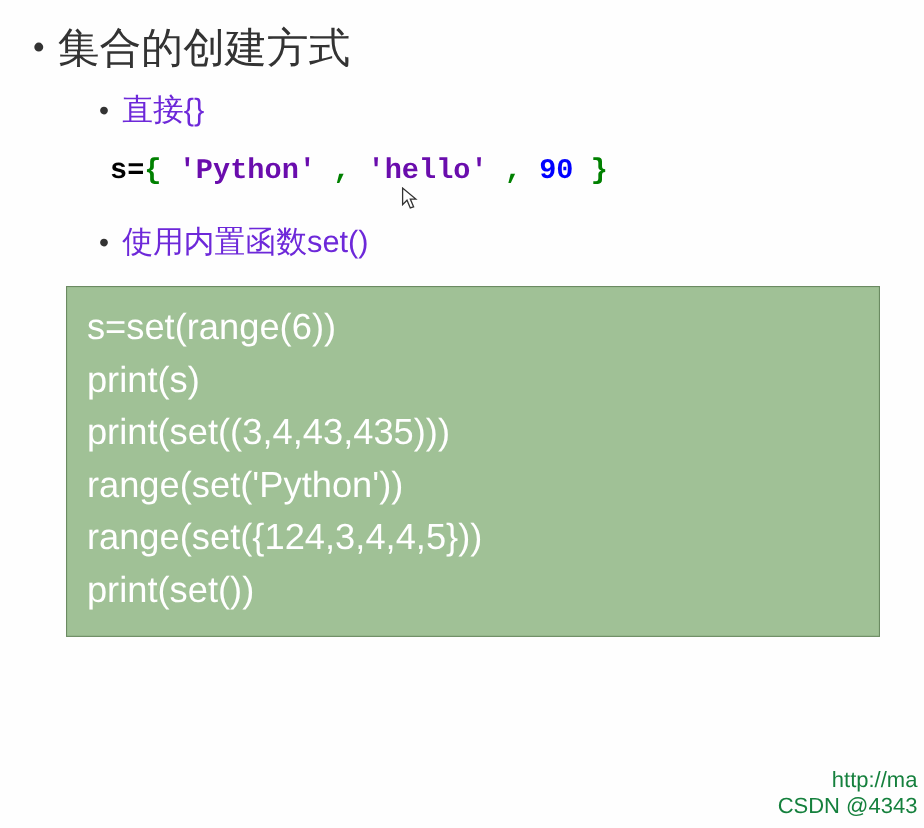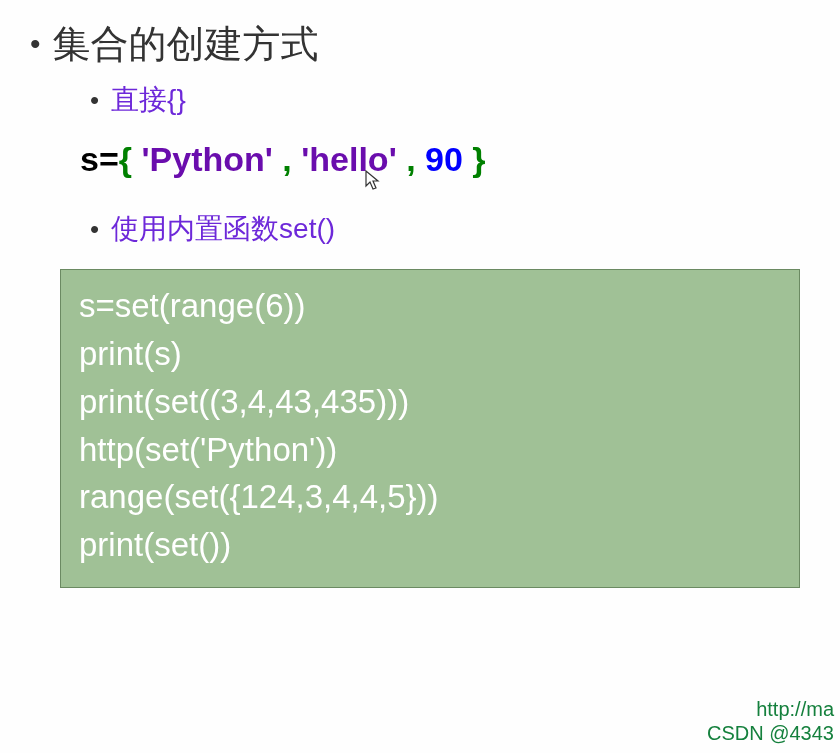--- a/index.html
+++ b/index.html
@@ -44,24 +44,24 @@
       line-height: 44px;
       margin-right: 12px;
       color: #333;
     }
     .bullet-l2 .txt {
       font-size: 28px;
       color: #6d28d9;
       line-height: 44px;
     }
     .code-inline {
-      padding-left: 80px;
+      padding-left: 100px;
       margin: 18px 0 28px 0;
-      font-family: Liberation Sans, sans-serif;
-      font-size: 34px;
+      font-family: Liberation Mono, monospace;
+      font-size: 26px;
       font-weight: bold;
       position: relative;
     }
     .tk-var { color: #000; }
     .tk-brace { color: #008000; font-weight: bold; }
     .tk-str { color: #6a0dad; }
     .tk-comma { color: #008000; }
     .tk-num { color: #0000ff; }
     .cursor-arrow {
       position: absolute;
@@ -117,21 +117,21 @@
 
 <div class="bullet-l2">
   <span class="dot">•</span>
   <span class="txt">使用内置函数set()</span>
 </div>
 
 <div class="code-block">
   <div class="code-line">s=set(range(6))</div>
   <div class="code-line">print(s)</div>
   <div class="code-line">print(set((3,4,43,435)))</div>
-  <div class="code-line">http(set('Python'))</div>
+  <div class="code-line">range(set('Python'))</div>
   <div class="code-line">range(set({124,3,4,4,5}))</div>
   <div class="code-line">print(set())</div>
 </div>
 
 <div class="watermark">
   <div>http://ma</div>
   <div>CSDN @4343</div>
 </div>
 
 </body></html>

